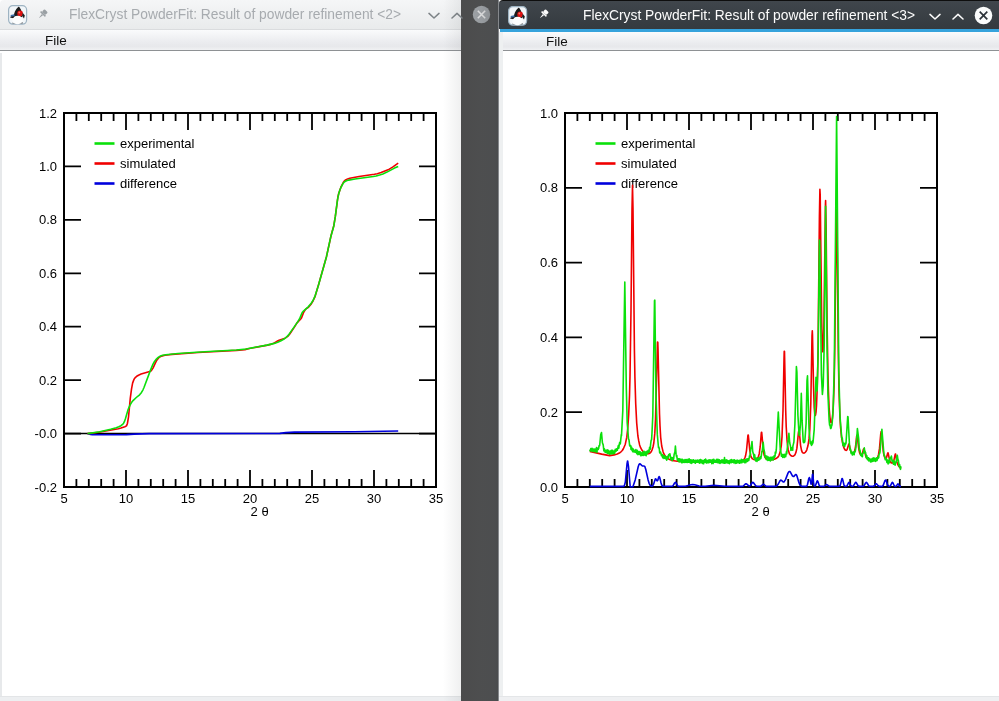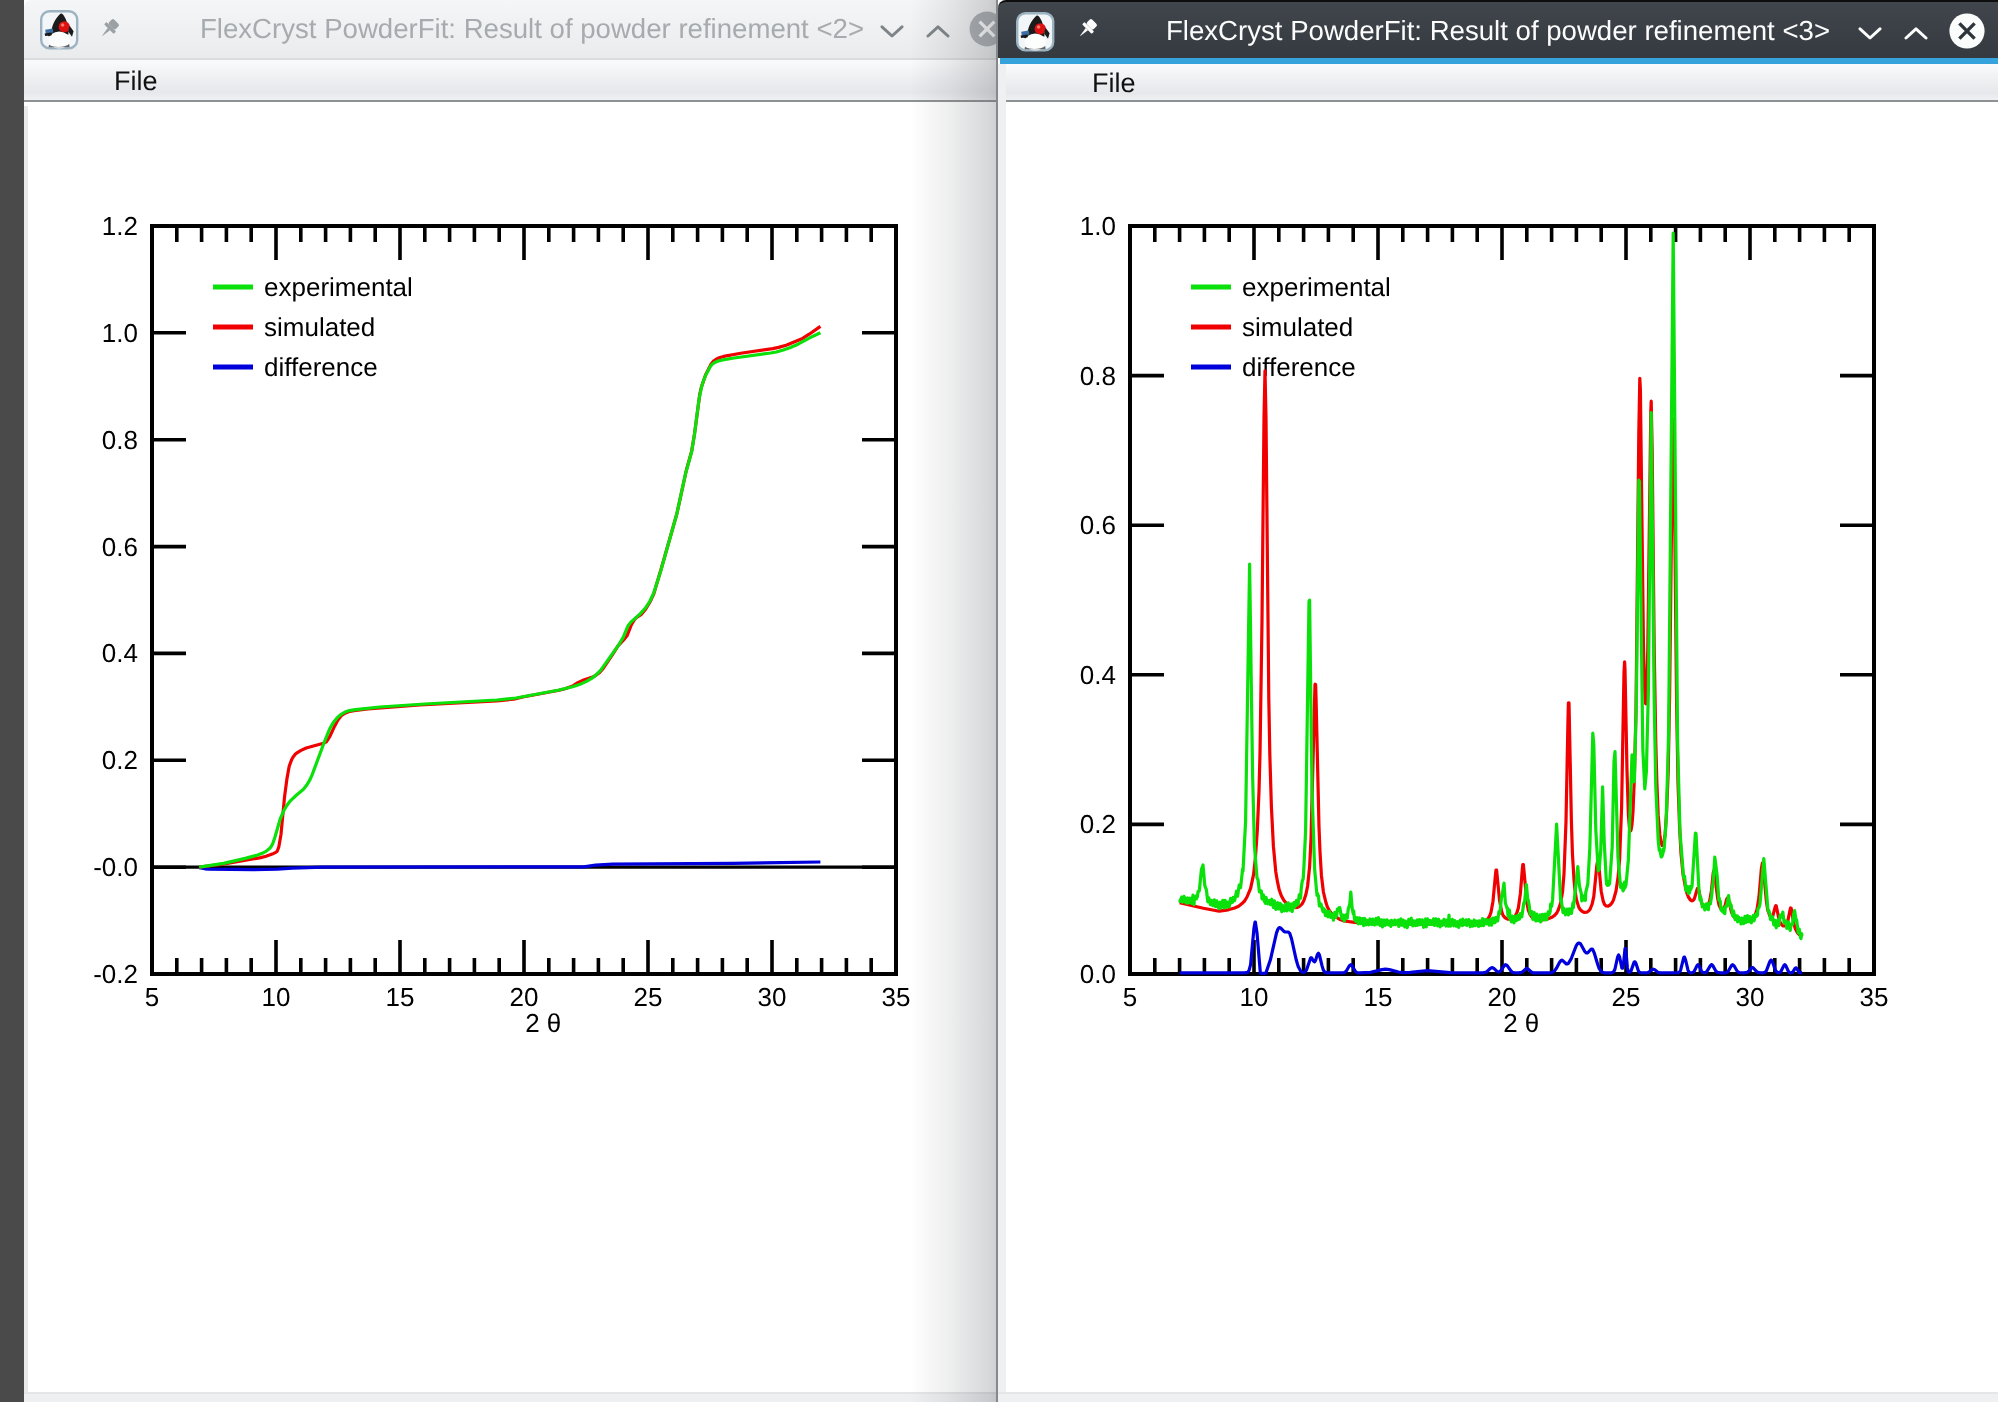--- a/index.html
+++ b/index.html
@@ -7,21 +7,21 @@
 .ax { font:13px "Liberation Sans",sans-serif; fill:#000; }
 .c { fill:none; stroke-width:1.6; stroke-linejoin:round; }
 .menubar { position:absolute; left:0; right:0; height:21.3px;
   background:linear-gradient(#fafbfc, #ebecef 60%, #e7e8eb 82%, #f0f1f3);
   border-bottom:1.5px solid #8e9194; }
 .menubar span { position:absolute; left:13px; top:3px; font-size:13.5px; color:#111;margin-left:32px; }
 .titletext { position:absolute; left:0; right:0; top:0; height:30px; line-height:30px; text-align:center; font-size:13.8px; }
 </style></head>
 <body>
 
-<div class="win" style="left:12px;width:499px;background:#fff;">
+<div class="win" style="left:0;width:461px;background:#fff;">
   <div style="position:absolute;top:0;left:0;right:0;height:30px;background:linear-gradient(#f5f6f7,#e9ebec);border-bottom:1px solid #dadcde;border-radius:4px 0 0 0;">
     <svg width="20" height="20" viewBox="0 0 20 20" style="position:absolute;left:8px;top:5px;">
         <g>
 <rect x="0.6" y="0.6" width="18" height="18.6" rx="4.2" fill="#f2f6f9" stroke="#9db3c2" stroke-width="1.2"></rect>
 <path d="M10.2 1.9 C7.4 4.4 5.8 8.0 5.6 11.9 L14.2 12.3 C14.5 8.5 13.4 5.0 11.7 2.5 C11.2 1.7 10.7 1.5 10.2 1.9 Z" fill="#1b1b1b"></path>
 <path d="M5.9 10.3 C4.6 11.0 3.8 12.1 4.0 13.0 L7.2 13.5 Z" fill="#2a2a2a"></path>
 <circle cx="12.1" cy="8.4" r="2.8" fill="#dd1111"></circle>
 <circle cx="11.3" cy="7.5" r="0.9" fill="#f47a6a"></circle>
 <path d="M14.7 7.8 L16.8 10.6 L16.0 13.4 L14.1 10.8 Z" fill="#1b1b1b"></path>
 <ellipse cx="9.6" cy="15.0" rx="5.3" ry="4.3" fill="#fcfdfd"></ellipse>

